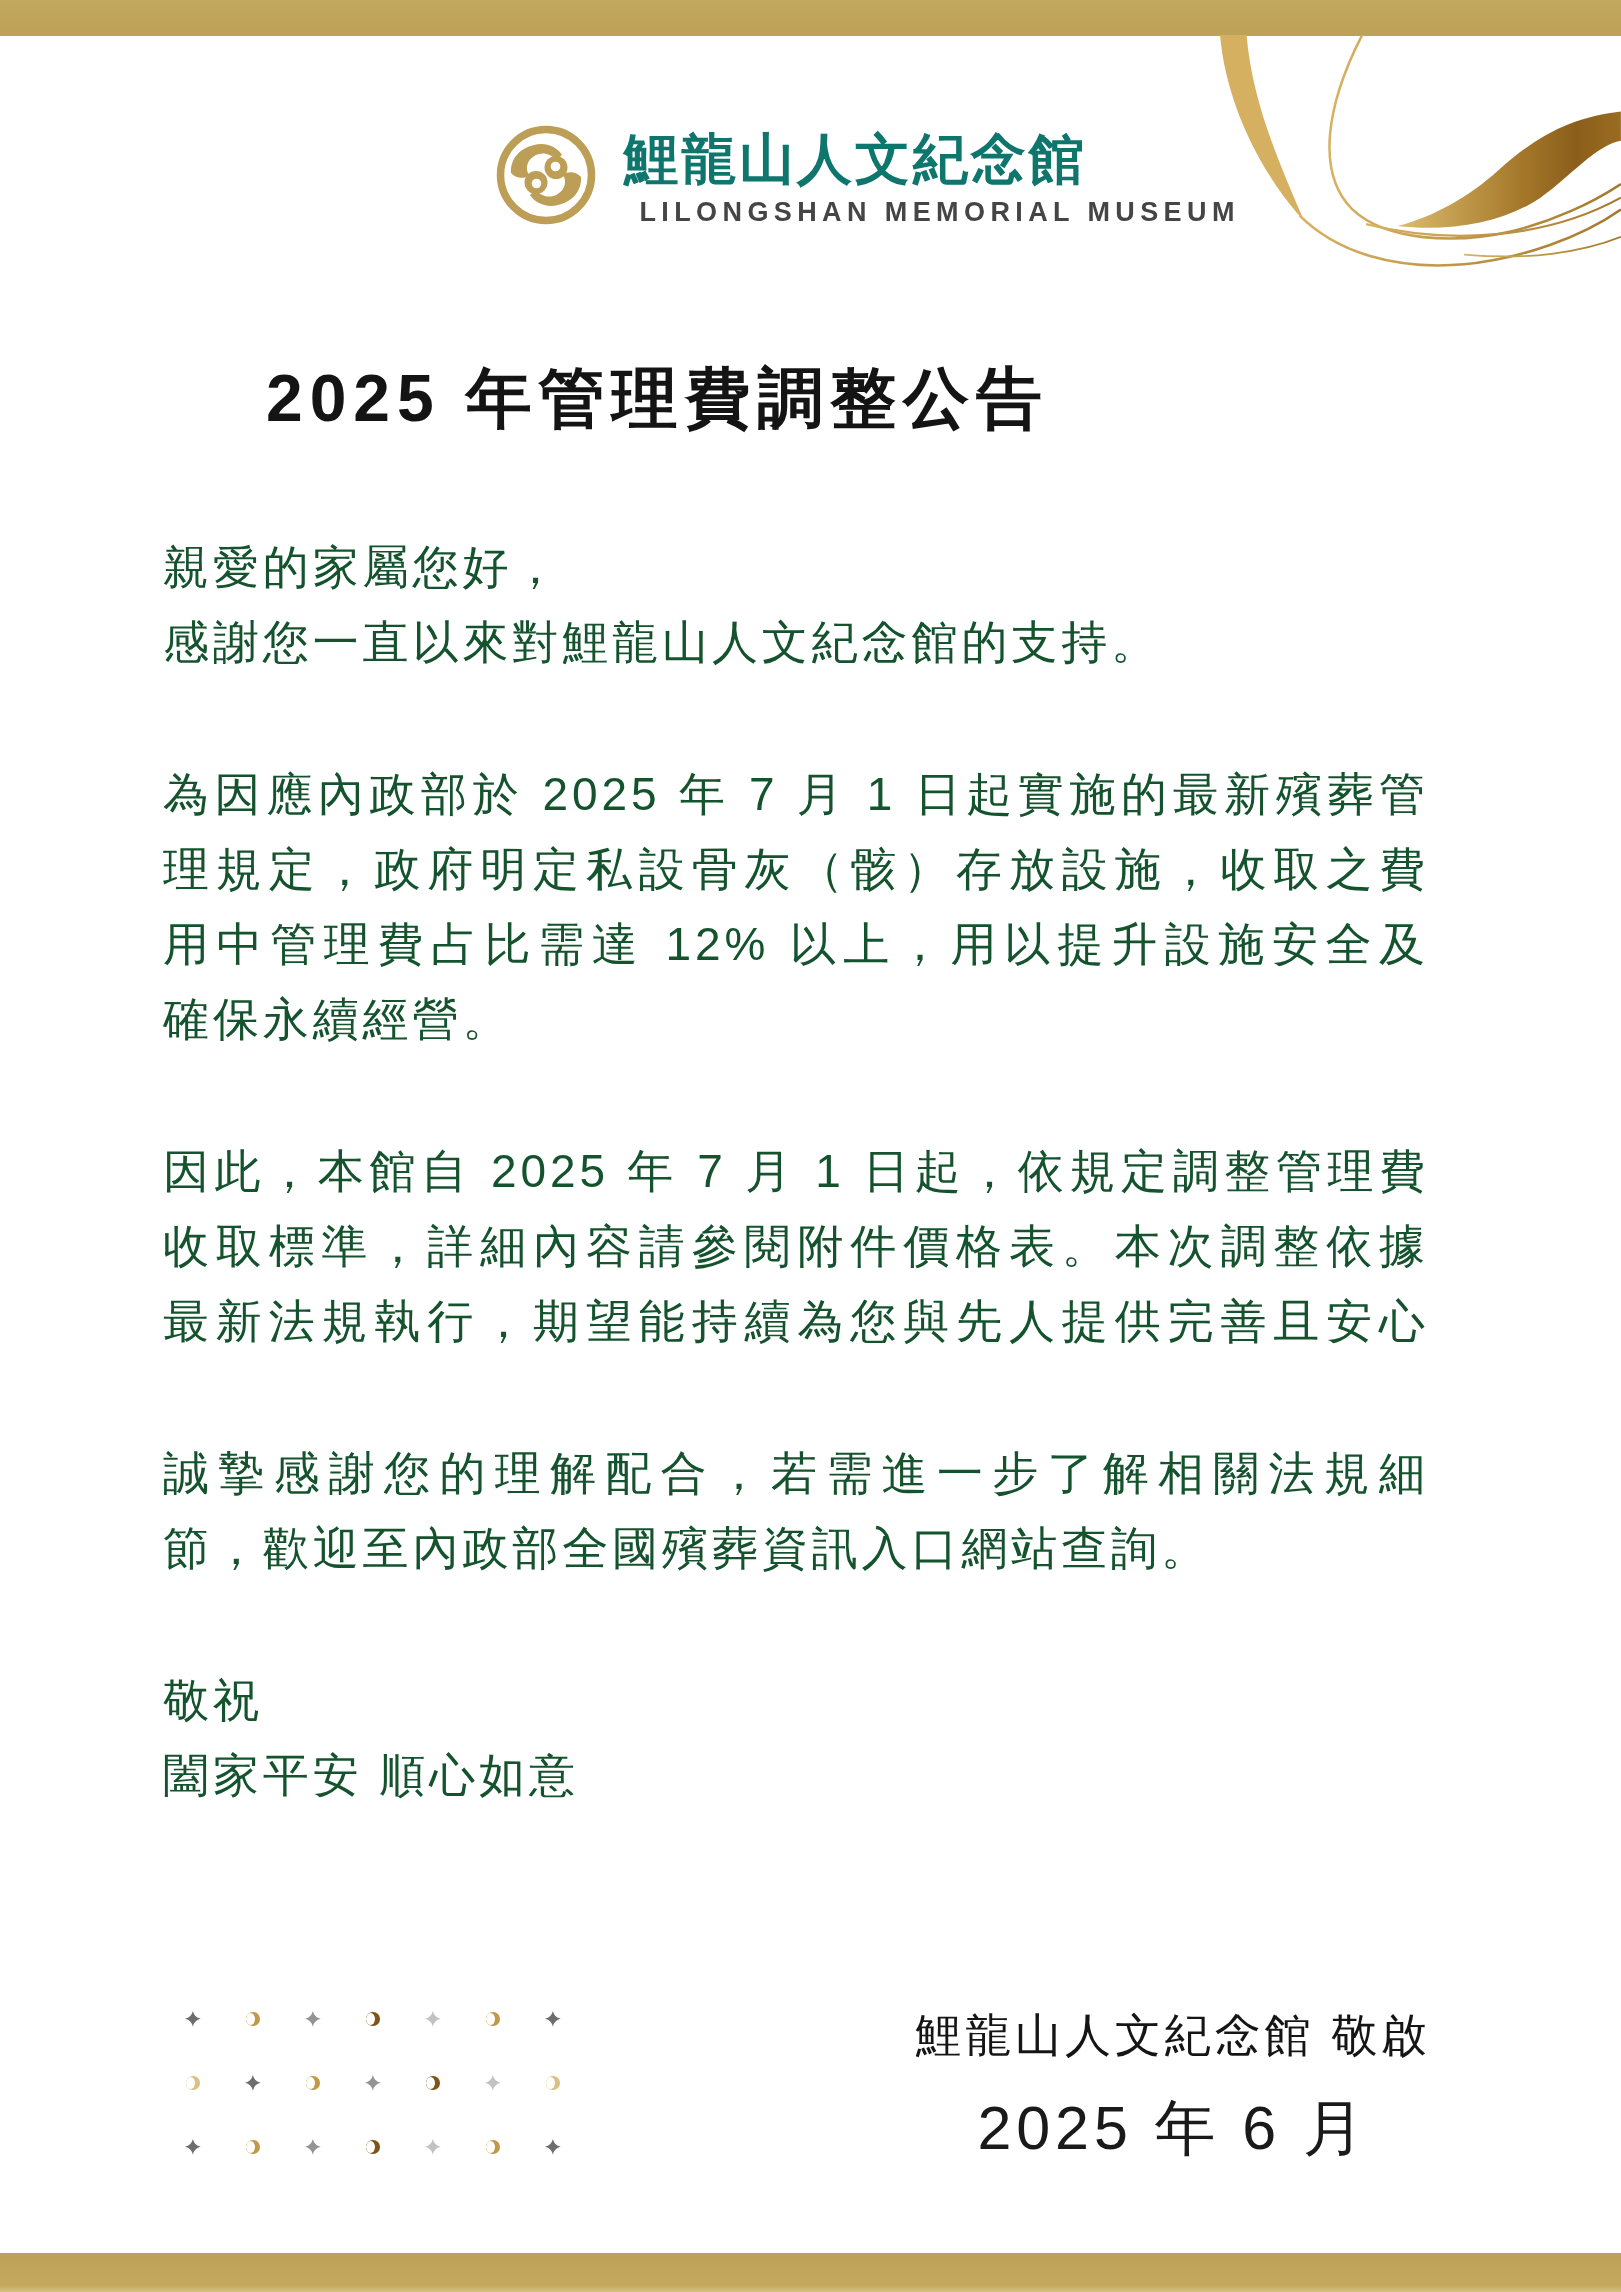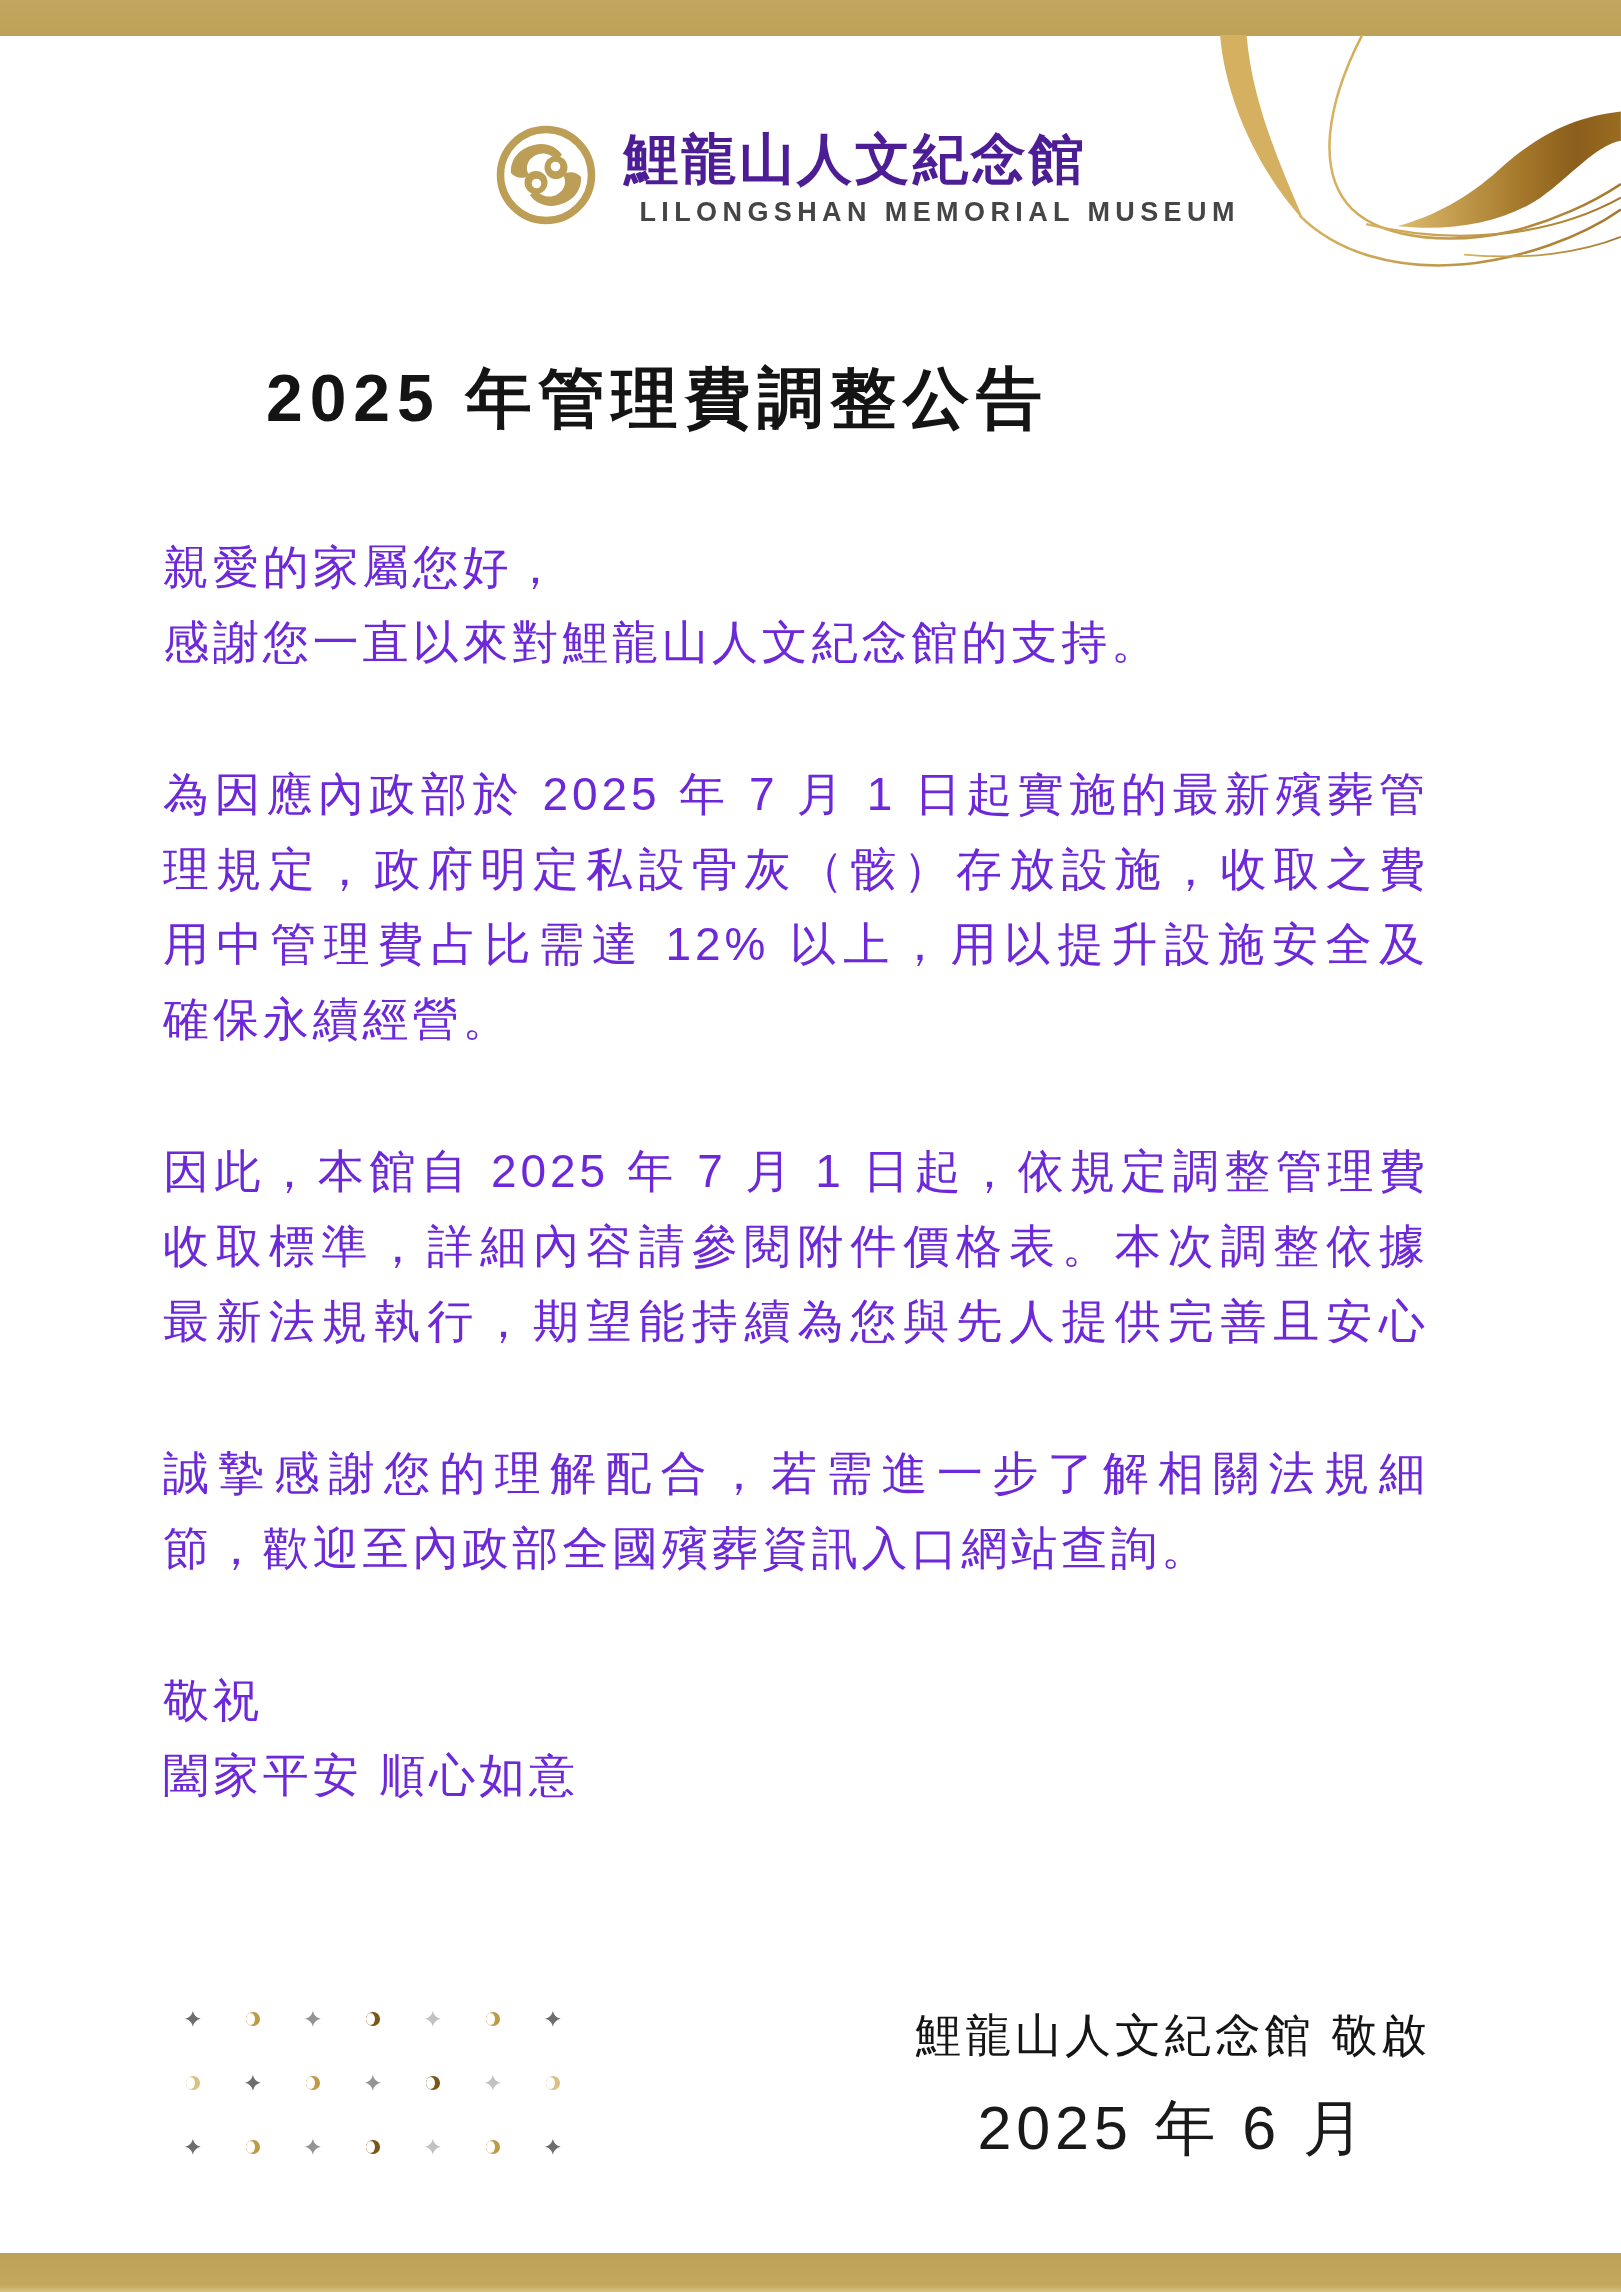--- a/index.html
+++ b/index.html
@@ -24,38 +24,38 @@
     position:absolute;top:35px;right:0;width:451px;height:245px;
   }
   
   .logo-row{
     position:absolute;top:125px;left:496px;
     display:flex;align-items:flex-start;
   }
   .logo-mark{width:100px;height:100px;flex:0 0 auto;}
   .brand-block{margin-left:27.4px;padding-top:2px;}
   .brand-name{
-    font-size:55px;font-weight:700;color:#4c1d95;
+    font-size:55px;font-weight:700;color:#0f766e;
     letter-spacing:2.9px;line-height:65px;white-space:nowrap;
   }
   .brand-sub{
     margin-top:6.9px;font-size:27px;font-weight:700;color:#454545;
     letter-spacing:5.4px;line-height:27.4px;white-space:nowrap;margin-left:16px;
   }
   
   .page-title{
     position:absolute;top:359px;left:0;width:1315px;
     text-align:center;
     font-size:66px;font-weight:700;color:#141414;
     letter-spacing:6.9px;line-height:78px;
   }
   
   .body-text{
     position:absolute;top:530px;left:163px;width:1266px;
-    font-size:46px;color:#6d28d9;
+    font-size:46px;color:#14532d;
   }
   .para{margin:0 0 77px 0;}
   .para:last-child{margin-bottom:0;}
   .line{
     line-height:75px;height:75px;
     letter-spacing:3.9px;
     text-align:left;
   }
   .line.j{
     text-align:justify;

